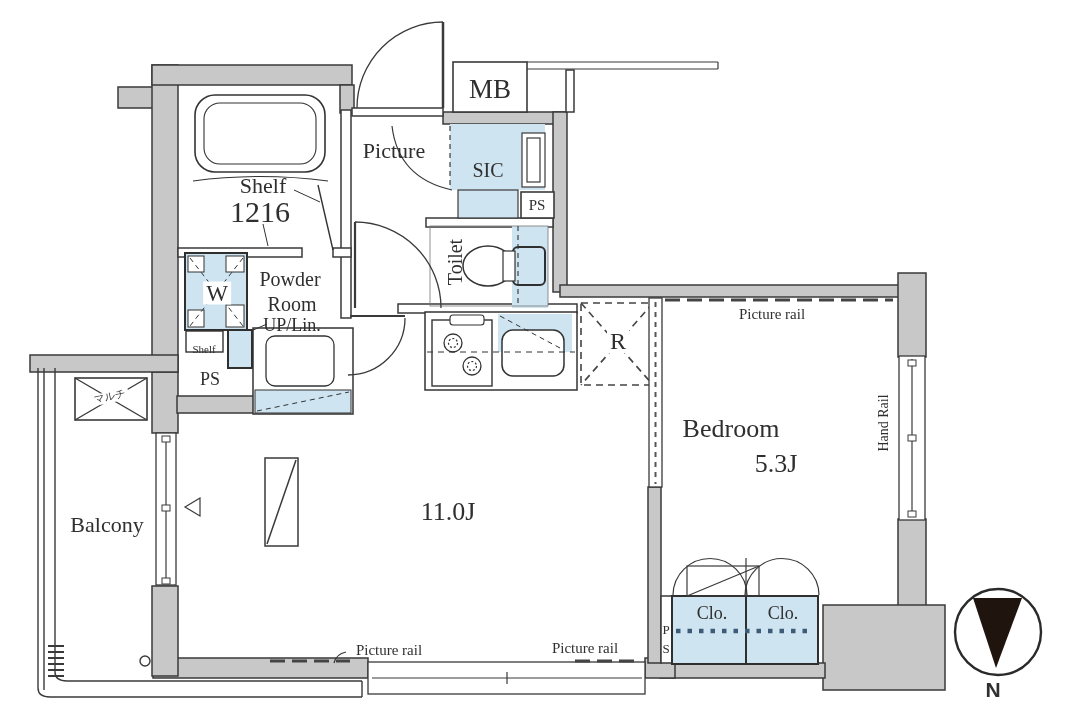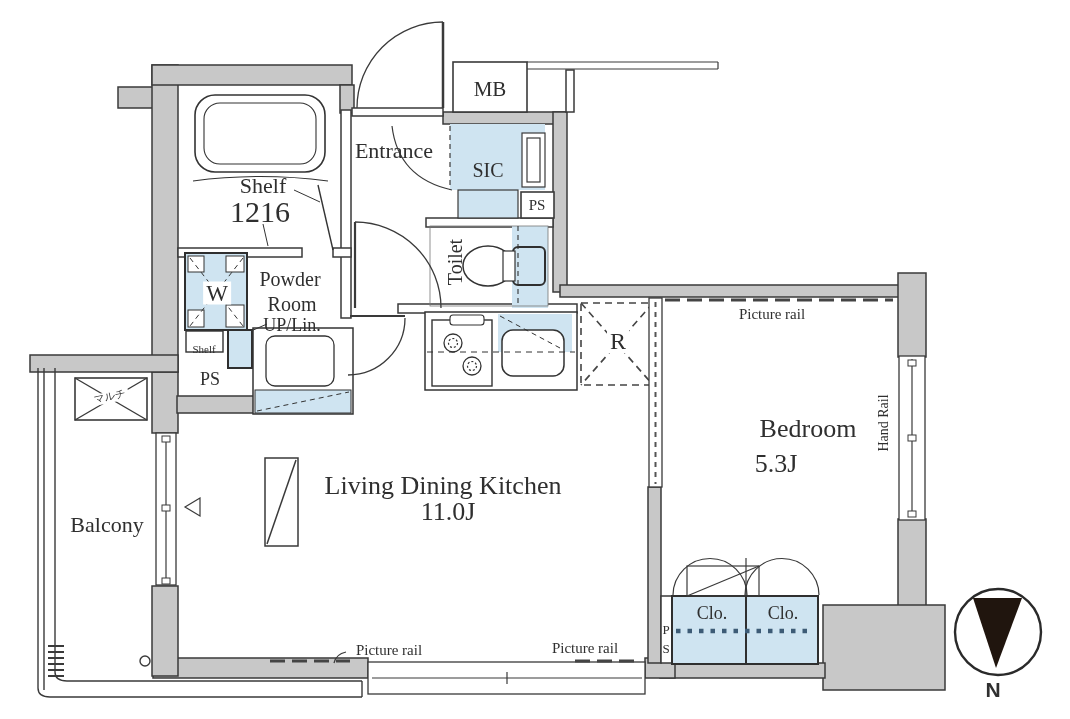--- a/index.html
+++ b/index.html
@@ -211,41 +211,40 @@
     </g>
   </g>
 
   <g>
     <circle cx="998" cy="632" r="43" fill="#ffffff" stroke="#2a2a2a" stroke-width="2.4"></circle>
     <polygon points="973,598 1022,598 996,668" fill="#20150e"></polygon>
   </g>
 
 </svg>
 
-<div class="lbl" style="left:394px;top:151px;font-size:22px">Entrance</div>
-<div class="lbl" style="left:490px;top:89px;font-size:21px">MB</div>
+<div class="lbl" style="left:394px;top:151px;font-size:22px">Picture</div>
+<div class="lbl" style="left:490px;top:89px;font-size:27px">MB</div>
 <div class="lbl" style="left:488px;top:170px;font-size:20px">SIC</div>
 <div class="lbl" style="left:537px;top:205px;font-size:15px">PS</div>
 <div class="lbl" style="left:263px;top:186px;font-size:22px">Shelf</div>
 <div class="lbl" style="left:260px;top:212px;font-size:30px">1216</div>
 <div class="lbl rot90" style="left:455px;top:262px;font-size:20px">Toilet</div>
 <div class="lbl" style="left:290px;top:279px;font-size:20px">Powder</div>
 <div class="lbl" style="left:292px;top:304px;font-size:20px">Room</div>
 <div class="lbl" style="left:292px;top:325px;font-size:18px">UP/Lin.</div>
 <div class="lbl chip" style="left:217px;top:293px;font-size:23px">W</div>
 <div class="lbl" style="left:204px;top:349px;font-size:11px">Shelf</div>
 <div class="lbl" style="left:210px;top:379px;font-size:18px">PS</div>
 <div class="lbl chip" style="left:618px;top:341px;font-size:24px">R</div>
 <div class="lbl" style="left:772px;top:314px;font-size:15px">Picture rail</div>
-<div class="lbl" style="left:808px;top:429px;font-size:26px">Bedroom</div>
+<div class="lbl" style="left:731px;top:429px;font-size:26px">Bedroom</div>
 <div class="lbl" style="left:776px;top:464px;font-size:26px">5.3J</div>
 <div class="lbl rot90" style="left:884px;top:423px;font-size:14px">Hand Rail</div>
 <div class="lbl" style="left:107px;top:525px;font-size:22px">Balcony</div>
 <div class="lbl tilt chip" style="left:110px;top:397px;font-size:10.5px">マルチ</div>
-<div class="lbl" style="left:443px;top:486px;font-size:26px">Living Dining Kitchen</div>
 <div class="lbl" style="left:448px;top:512px;font-size:26px">11.0J</div>
 <div class="lbl" style="left:712px;top:613px;font-size:18px">Clo.</div>
 <div class="lbl" style="left:783px;top:613px;font-size:18px">Clo.</div>
 <div class="lbl" style="left:666px;top:629px;font-size:13px">P</div>
 <div class="lbl" style="left:666px;top:648px;font-size:13px">S</div>
 <div class="lbl" style="left:389px;top:650px;font-size:15px">Picture rail</div>
 <div class="lbl" style="left:585px;top:648px;font-size:15px">Picture rail</div>
 <div class="lbl bold-sans" style="left:993px;top:689px;font-size:21px">N</div>
 
 </div>

